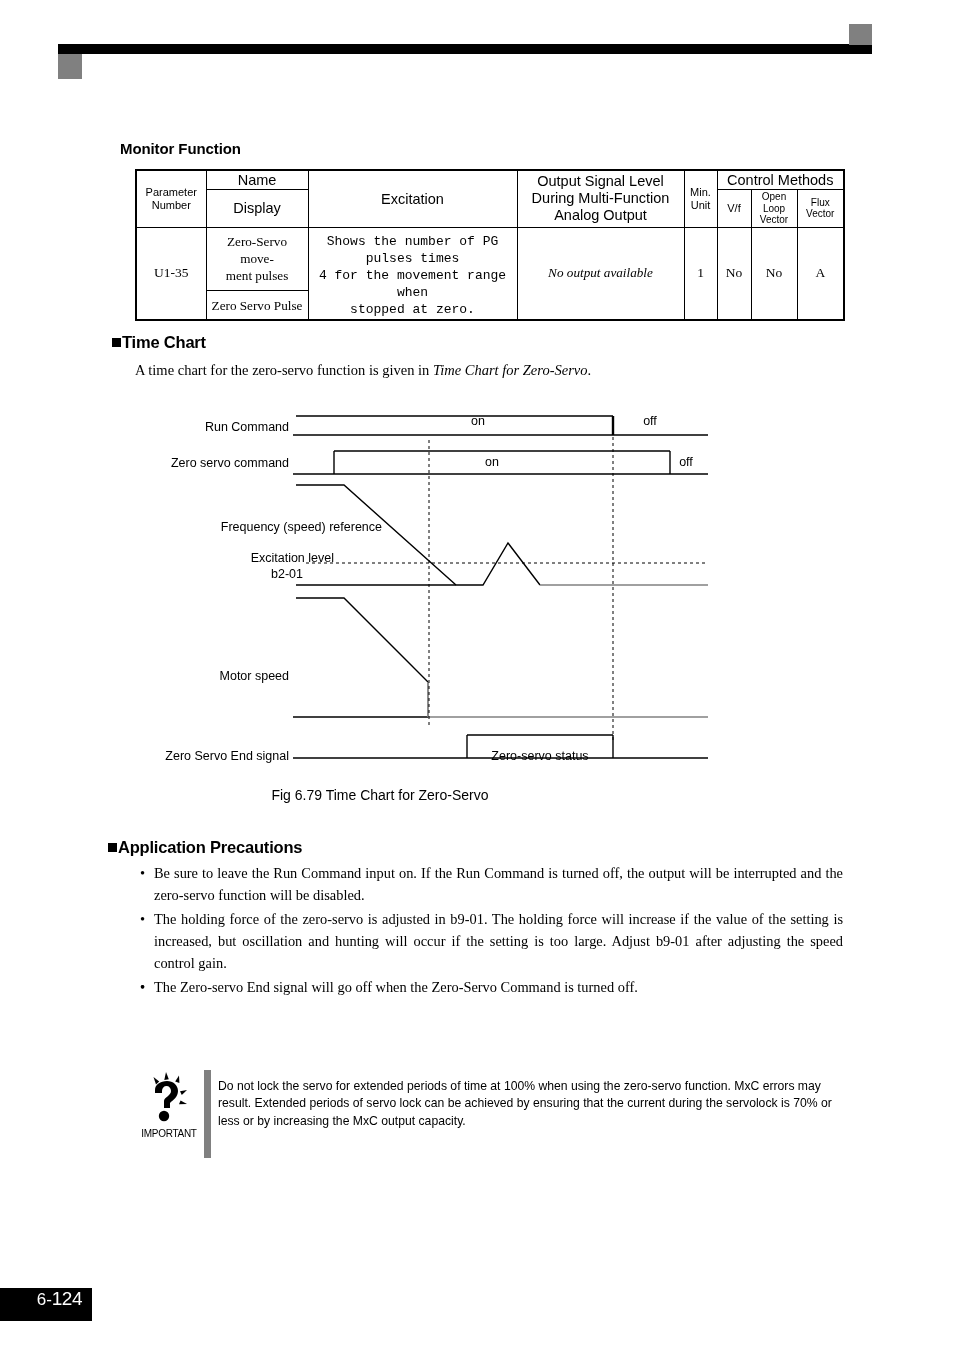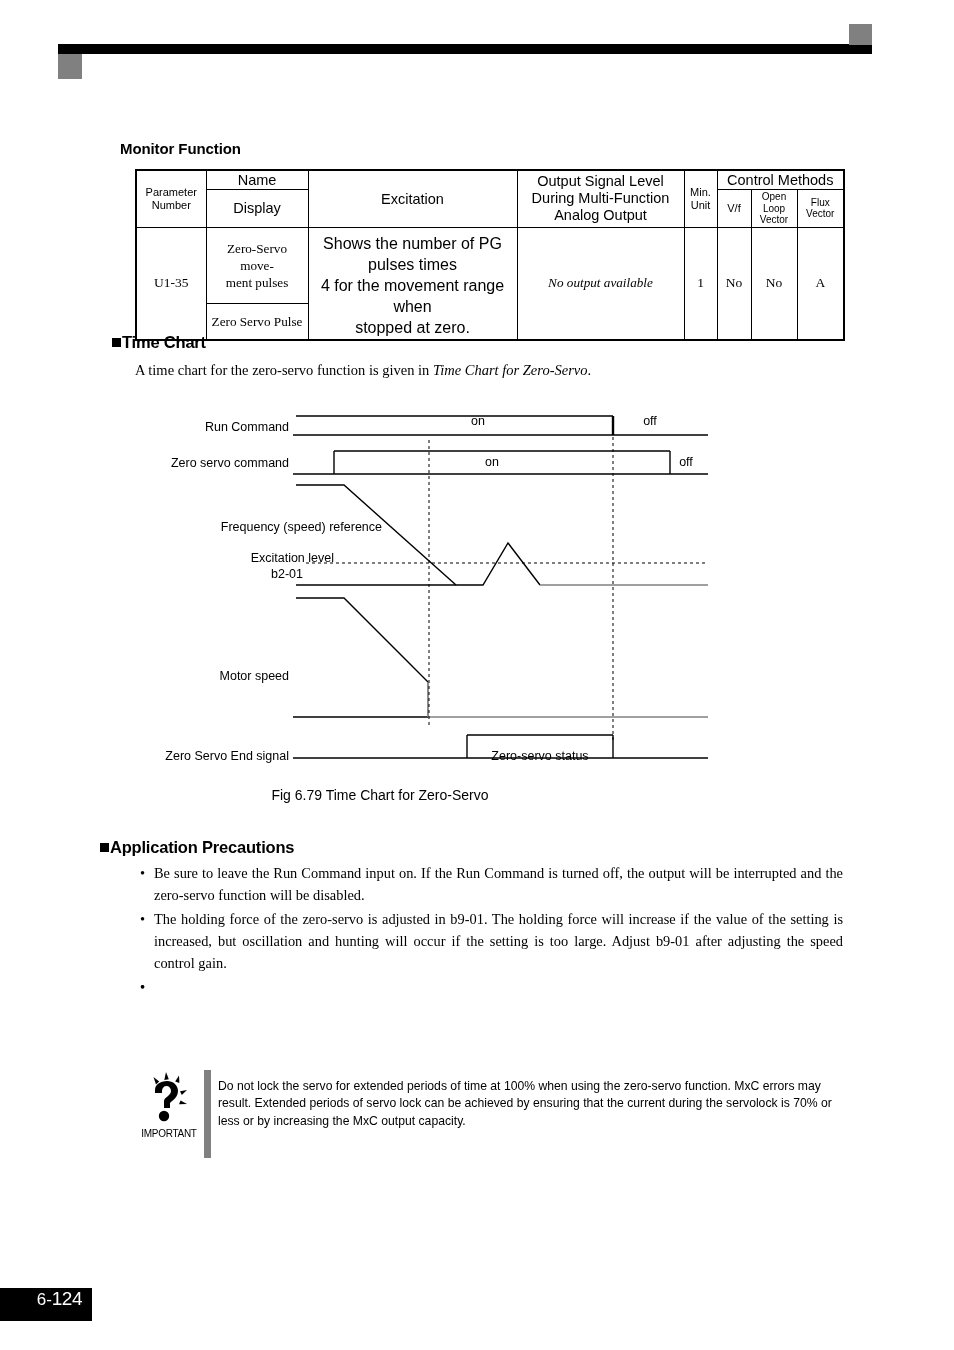--- a/index.html
+++ b/index.html
@@ -90,22 +90,22 @@
   #monitor-table .outer-right { border-right: 2px solid #000; }
   .th-sans {
     font-family: "Liberation Sans", sans-serif;
   }
   .hdr-big { font-size: 14.5px; }
   .hdr-small { font-size: 11px; line-height: 1.12; }
   .hdr-tiny { font-size: 10px; line-height: 1.15; }
   .cell-serif { font-family: "Liberation Serif", serif; font-size: 13.5px; }
   .cell-desc {
     text-align: left;
-    font-family: Liberation Sans, sans-serif;
-    font-size: 16px;
+    font-family: Liberation Mono, monospace;
+    font-size: 13px;
     line-height: 1.32;
     padding-left: 6px;
   }
   .cell-name {
     text-align: left;
     font-family: "Liberation Serif", serif;
     font-size: 13.2px;
     line-height: 1.3;
     padding-left: 5px;
   }
@@ -356,38 +356,39 @@
 
   <text x="289" y="285" text-anchor="end" font-family="Liberation Sans, sans-serif" font-size="12.5" fill="#000">Motor speed</text>
 
   <text x="289" y="365" text-anchor="end" font-family="Liberation Sans, sans-serif" font-size="12.5" fill="#000">Zero Servo End signal</text>
   <text x="540" y="365" text-anchor="middle" font-family="Liberation Sans, sans-serif" font-size="12.5" fill="#000">Zero-servo status</text>
 </svg>
 </div>
 
 <div id="fig-caption">Fig 6.79  Time Chart for Zero-Servo</div>
 
-<div class="sec-heading" style="left:100px; top:838px;">
+<div class="sec-heading" style="left:108px; top:838px;">
   <span class="bullet-sq"></span><span>Application Precautions</span>
 </div>
 
 <div id="precautions-list">
   <div class="prec-item">
     <span class="dot">•</span>
     <span>Be sure to leave the Run Command input on. If the Run Command is turned off, the output will be interrupted and the zero-servo function will be disabled.</span>
   </div>
   <div class="prec-item">
     <span class="dot">•</span>
     <span>The holding force of the zero-servo is adjusted in b9-01. The holding force will increase if the value of the setting is increased, but oscillation and hunting will occur if the setting is too large. Adjust b9-01 after adjusting the speed control gain.</span>
   </div>
   <div class="prec-item">
     <span class="dot">•</span>
   </div>
   <div class="prec-item" style="text-align:left">
     <span class="dot">•</span>
+    <span>The Zero-servo End signal will go off when the Zero-Servo Command is turned off.</span>
   </div>
 </div>
 
 <div id="important-note">
   <div id="important-icon-wrap">
     <svg width="58" height="58" viewBox="0 0 58 58" xmlns="http://www.w3.org/2000/svg">
       <g fill="#000">
         <path d="M27 13 C33 13 38 17 38 23 C38 29 33 32 30 35 L30 40 L24 40 L24 33 C24 29 31 28 31 23 C31 20 29 18 26.5 18 C24 18 22 20 22 23 L22 25 L15 25 L15 22 C15 16.5 20.5 13 27 13 Z"></path>
         <circle cx="24" cy="48" r="5.2"></circle>
         <path d="M26 4 L24.3 12 L28.8 11.2 Z"></path>

